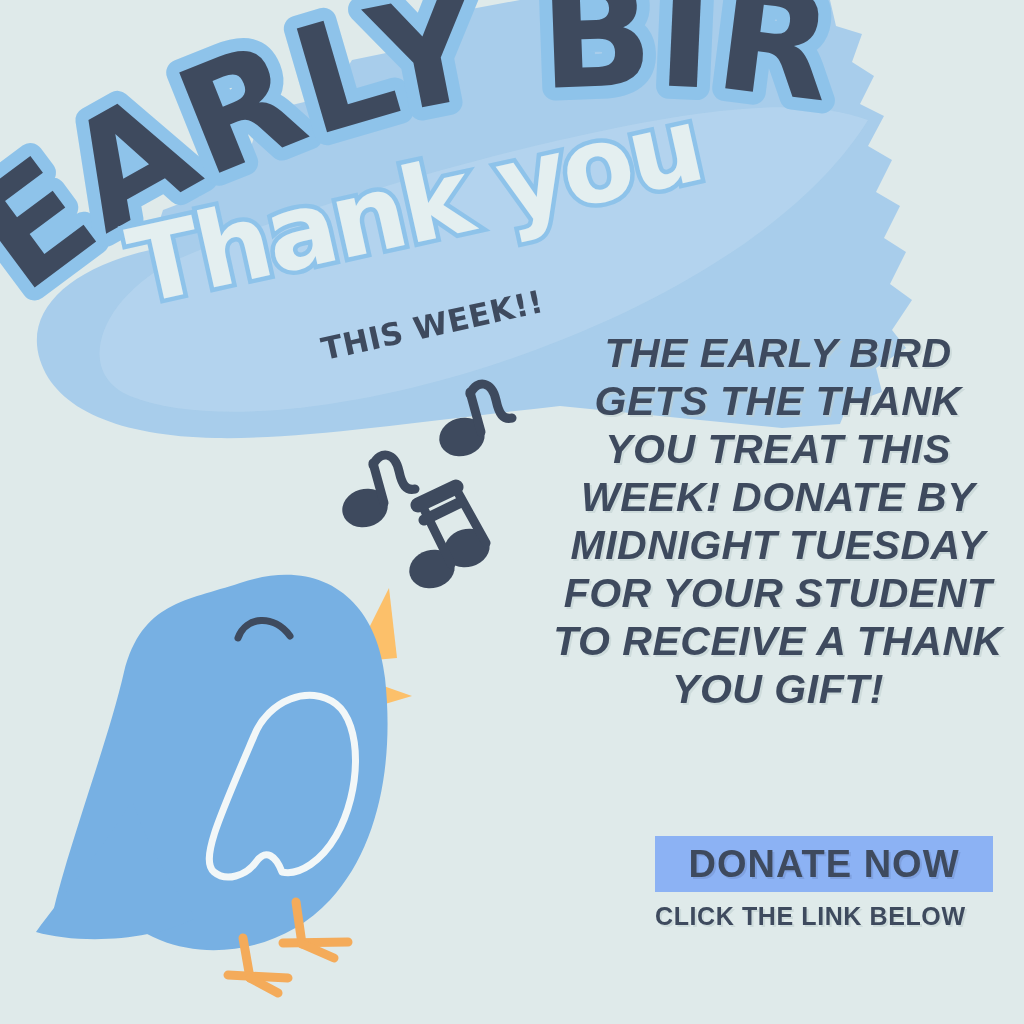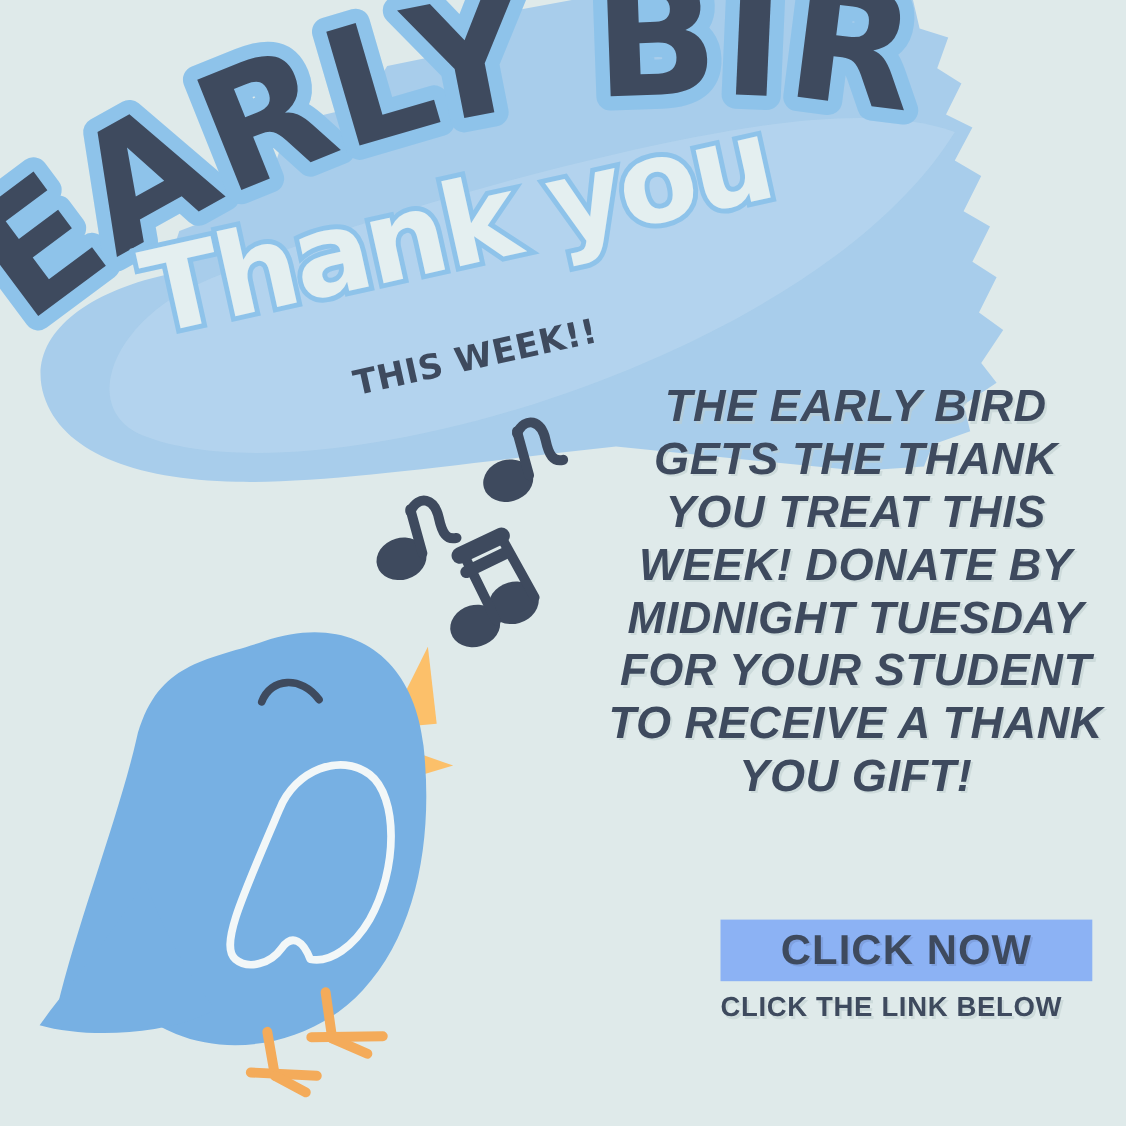--- a/index.html
+++ b/index.html
@@ -75,21 +75,20 @@
     width: 452px;
     text-align: center;
     font-family: "Liberation Sans", sans-serif;
     font-weight: bold;
     font-style: italic;
     font-size: 41px;
     line-height: 1.17;
     letter-spacing: 0.5px;
     color: #3e4a5e;
     text-shadow: 2px 2px 0 rgba(190, 205, 205, 0.55);
-    margin-top: 16px;
   }
 
   .donate-btn {
     position: absolute;
     left: 655px;
     top: 836px;
     width: 338px;
     height: 56px;
     background: #8cb2f4;
     display: flex;
@@ -229,17 +228,17 @@
       <path d="M 228 975 L 288 978"></path>
       <path d="M 250 978 L 278 993"></path>
       <path d="M 296 902 L 302 944"></path>
       <path d="M 283 943 L 348 942"></path>
       <path d="M 302 944 L 334 958"></path>
     </g>
   </svg>
 
   <div class="body-copy">THE EARLY BIRD GETS THE THANK YOU TREAT THIS WEEK!  DONATE BY MIDNIGHT TUESDAY FOR YOUR STUDENT TO RECEIVE A THANK YOU GIFT!</div>
 
-  <div class="donate-btn">CLICK NOW</div>
+  <div class="donate-btn">DONATE NOW</div>
 
   <div class="click-link">CLICK THE LINK BELOW</div>
 
 </div>
 
 </body></html>

